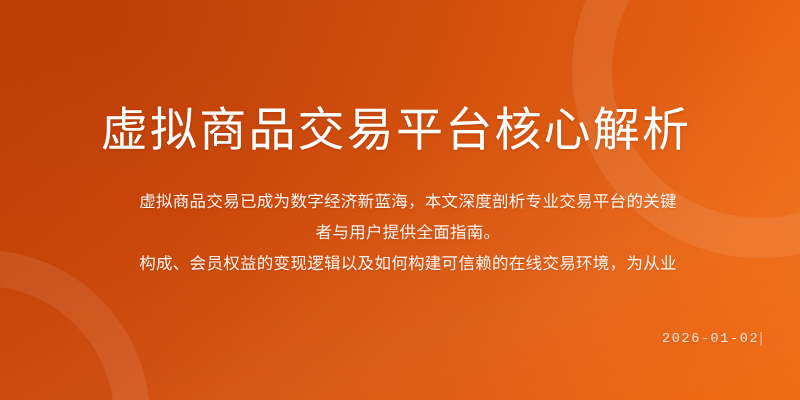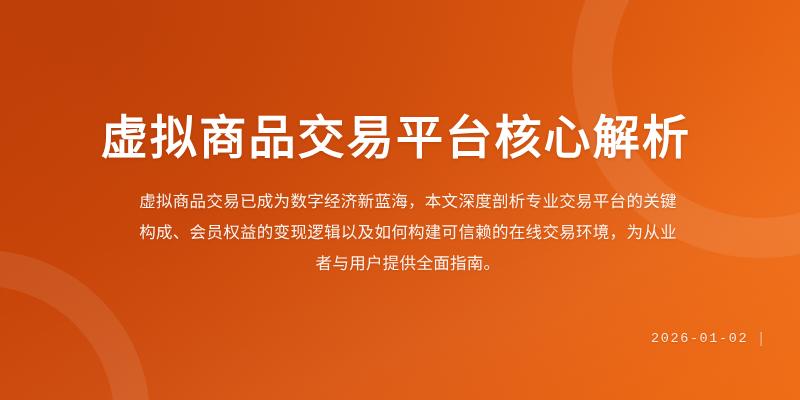--- a/index.html
+++ b/index.html
@@ -47,29 +47,29 @@
   
   .content {
     position: absolute;
     inset: 0;
     display: flex;
     flex-direction: column;
     align-items: center;
   }
 
   .title {
-    margin: 8px;
+    margin: 0;
     position: absolute;
     top: 104px;
     left: 0;
     right: 8px;
     text-align: center;
     color: #ffffff;
     font-size: 47px;
-    font-weight: 700;
+    font-weight: 400;
     letter-spacing: 2.2px;
     line-height: 1.12;
     text-shadow: 0 1px 3px rgba(120,35,0,0.30);
     white-space: nowrap;
   }
 
   .subtitle {
     position: absolute;
     top: 178px;
     left: 66px;
@@ -84,21 +84,20 @@
     text-shadow: 0 1px 2px rgba(120,35,0,0.22);
   }
   .subtitle .ln { display: block; }
 
   .meta {
     position: absolute;
     top: 330px;
     right: 36px;
     display: flex;
     align-items: center;
-    gap: 11px;
     color: rgba(255,255,255,0.86);
     font-size: 14.5px;
     letter-spacing: 1.1px;
     font-weight: 400;
     text-shadow: 0 1px 2px rgba(120,35,0,0.22);
     text-align: center;
   }
   .meta .date { font-family: "Liberation Mono", "DejaVu Sans Mono", monospace; letter-spacing: 1.6px; font-size: 13.5px; }
   .meta .sep  { opacity: 0.62; font-weight: 300; }
   .meta .team { letter-spacing: 1.4px; }
@@ -123,22 +122,22 @@
       <circle cx="-18" cy="418" r="150" fill="none" stroke="rgba(255,255,255,0.085)" stroke-width="36"></circle>
     </g>
   </svg>
 
   <div class="content">
 
     <h1 class="title">虚拟商品交易平台核心解析</h1>
 
     <p class="subtitle">
       <span class="ln">虚拟商品交易已成为数字经济新蓝海，本文深度剖析专业交易平台的关键</span>
+      <span class="ln">者与用户提供全面指南。</span>
       <span class="ln">构成、会员权益的变现逻辑以及如何构建可信赖的在线交易环境，为从业</span>
-      <span class="ln">者与用户提供全面指南。</span>
     </p>
 
     <div class="meta">
       <span class="date">2026-01-02</span>
       <span class="sep">|</span>
     </div>
 
   </div>
 </div>
 

